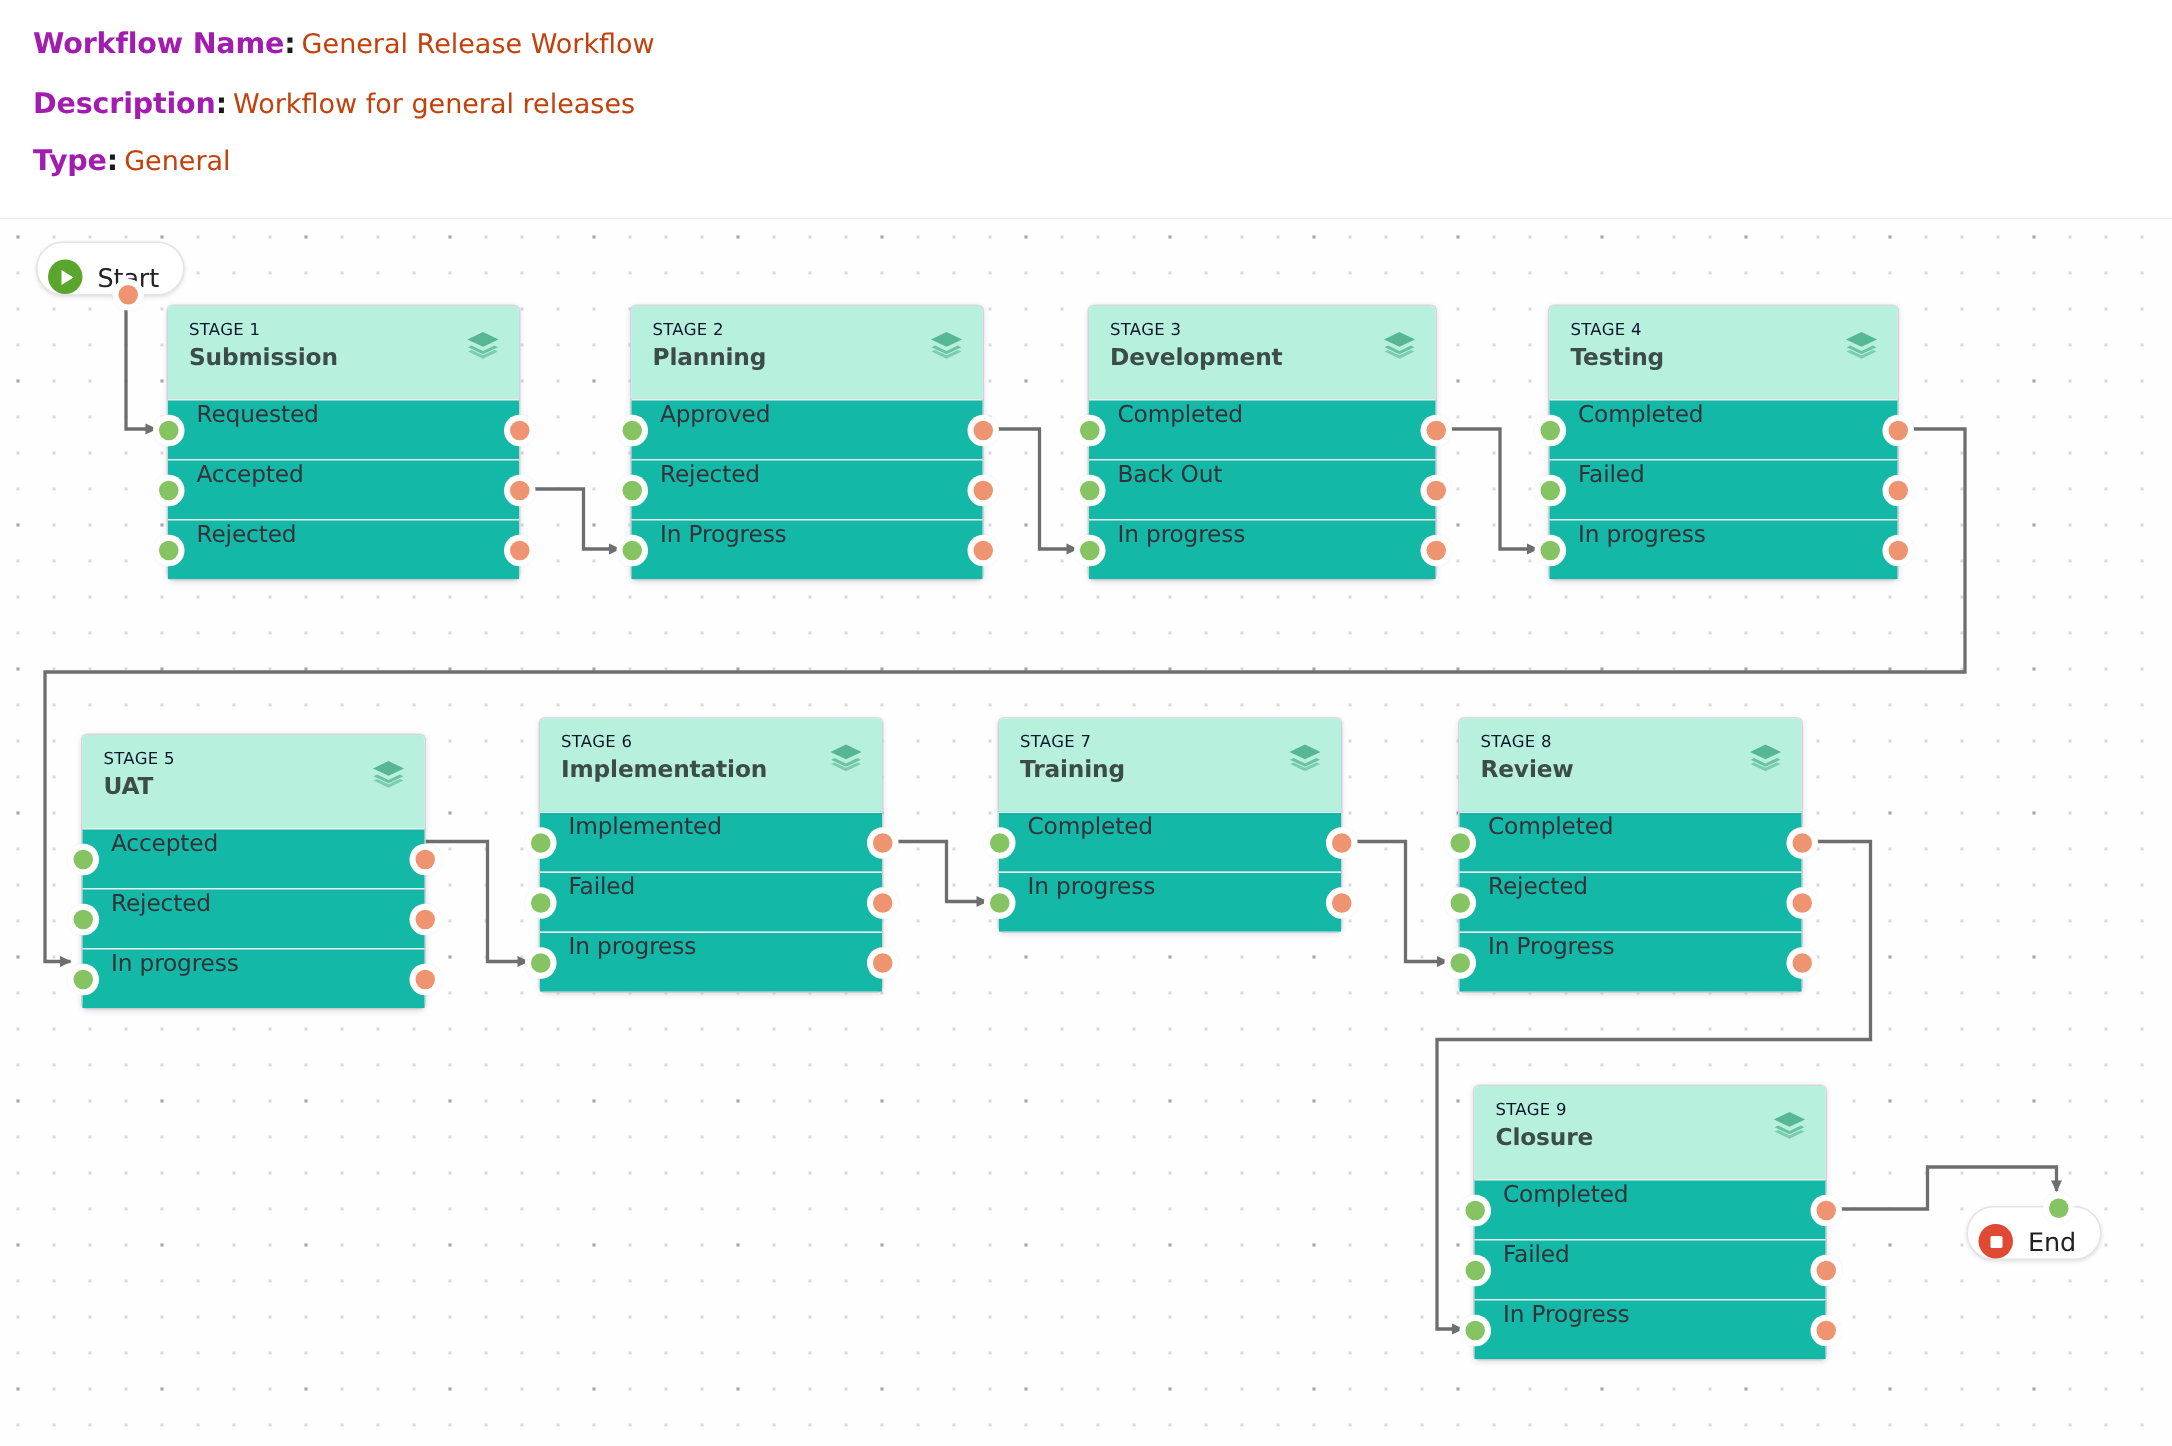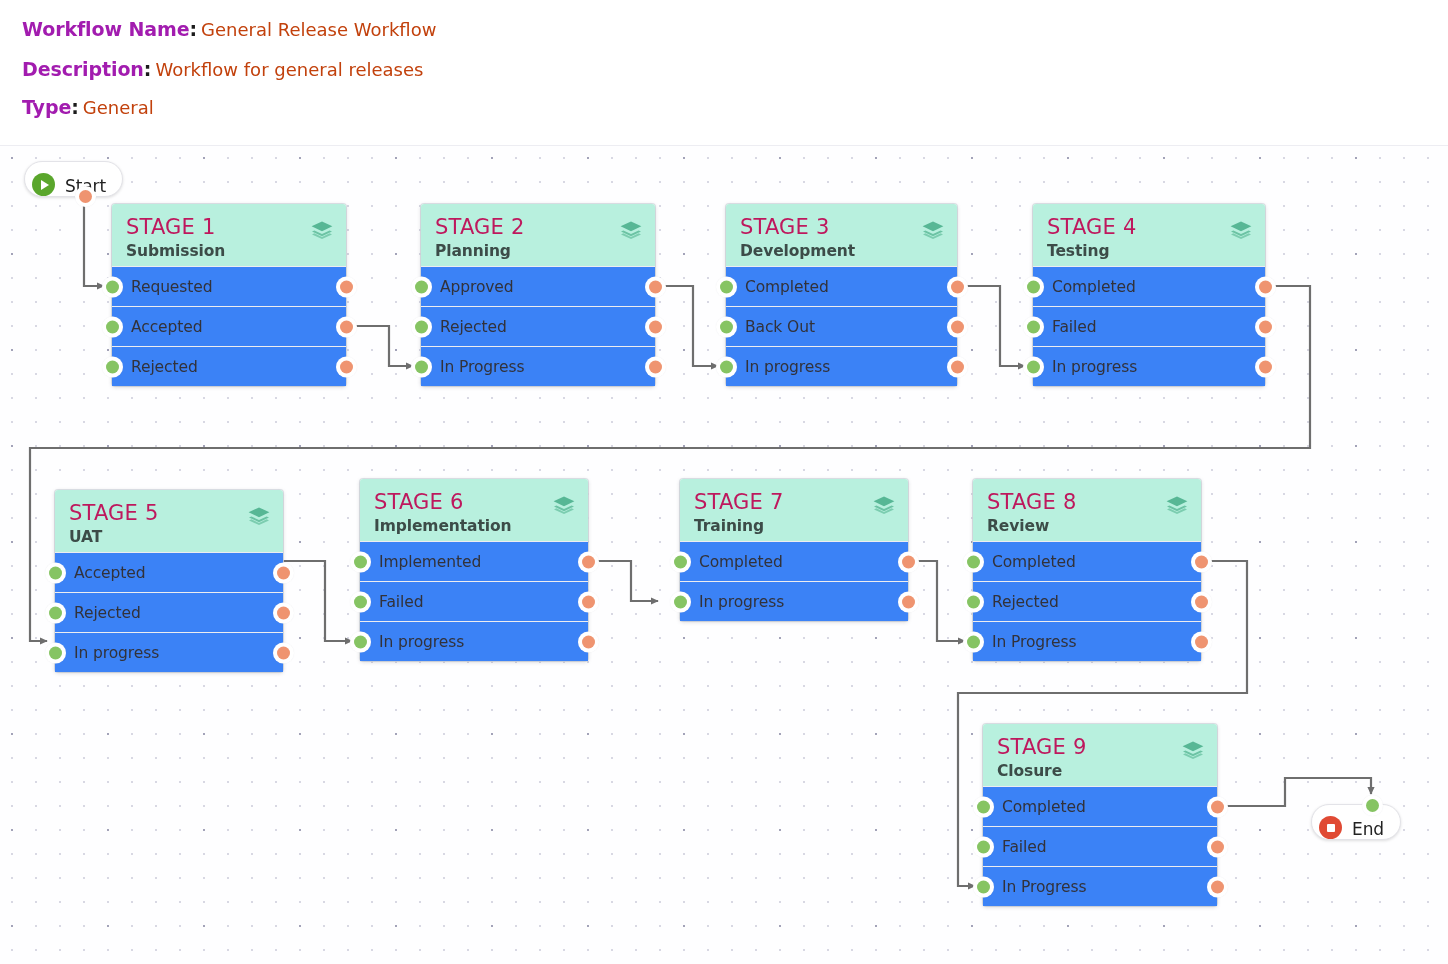--- a/index.html
+++ b/index.html
@@ -83,35 +83,35 @@
     box-shadow: 0 1px 4px rgba(40,40,60,0.20), 0 0 0 1px rgba(220,225,230,0.85);
   }
   .stage-head {
     background: #b8f0de;
     padding: 9px 12px 8px 14px;
     position: relative;
     border-radius: 3px 3px 0 0;
     height: 62px;
   }
   .stage-num {
-    font-size: 21px; color: #be185d; letter-spacing: 0.2px;
+    font-size: 11px; color: #0f172a; letter-spacing: 0.2px;
     line-height: 1.35;
   }
   .stage-title {
     font-size: 15.5px; font-weight: bold; color: #3c4c48;
     line-height: 1.35; letter-spacing: -0.1px;
   }
   .layers-icon { position: absolute; right: 12px; top: 14px; }
 
   .row {
     position: relative;
     height: 40px;
-    display: flex; align-items: center;
+    display: flex; 
     border-top: 1px solid #ededf0;
-    background: #3b82f6;
+    background: #14b8a6;
   }
   .row:first-of-type { border-top: none; }
   .row-label {
     font-size: 15.5px; color: #32323a; padding-left: 19px;
     letter-spacing: -0.1px; white-space: nowrap;
   }
   .port {
     position: absolute;
     width: 13px; height: 13px; border-radius: 50%;
     top: 50%; transform: translateY(-50%);
@@ -335,21 +335,21 @@
             <span class="port in"></span>
             <span class="row-label">Failed</span>
             <span class="port out"></span>
           </div>
           <div class="row">
             <span class="port in"></span>
             <span class="row-label">In progress</span>
             <span class="port out"></span>
           </div>
         </div>
-        <div class="stage" style="left: 680px; top: 333px; width: 228px;">
+        <div class="stage" style="left: 666px; top: 333px; width: 228px;">
           <div class="stage-head">
             <div class="stage-num">STAGE 7</div>
             <div class="stage-title">Training</div>
             <span class="layers-icon"><svg width="24" height="22" viewBox="0 0 24 22">
                 <path d="M12 13.2 L1.6 8.3 L12 3.4 L22.4 8.3 Z" fill="#57b795"></path>
                 <path d="M12 16.0 L4.4 12.4 L2.0 13.5 L12 18.2 L22.0 13.5 L19.6 12.4 Z" fill="#6cc3a4"></path>
                 <path d="M12 18.9 L4.4 15.3 L2.0 16.4 L12 21.1 L22.0 16.4 L19.6 15.3 Z" fill="#7ccdb0"></path>
               </svg></span>
           </div>
           <div class="row">

